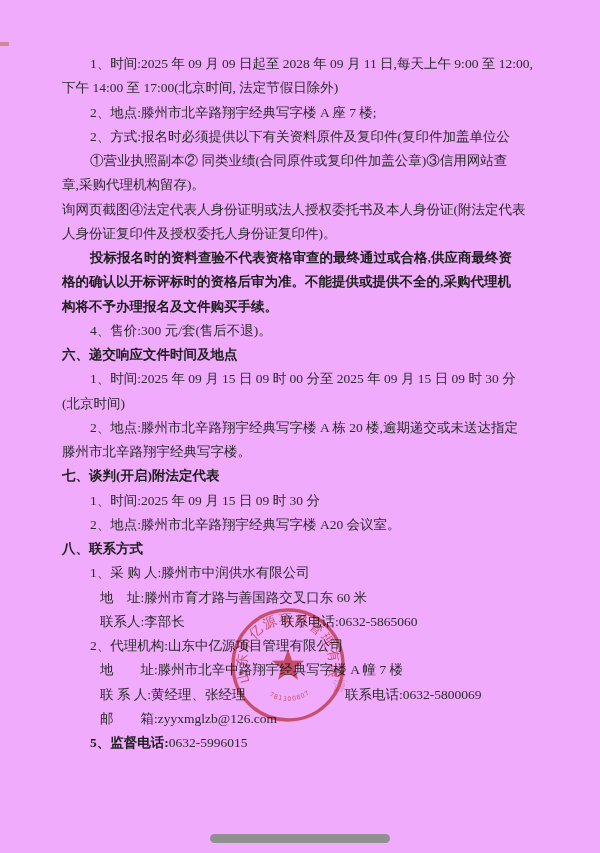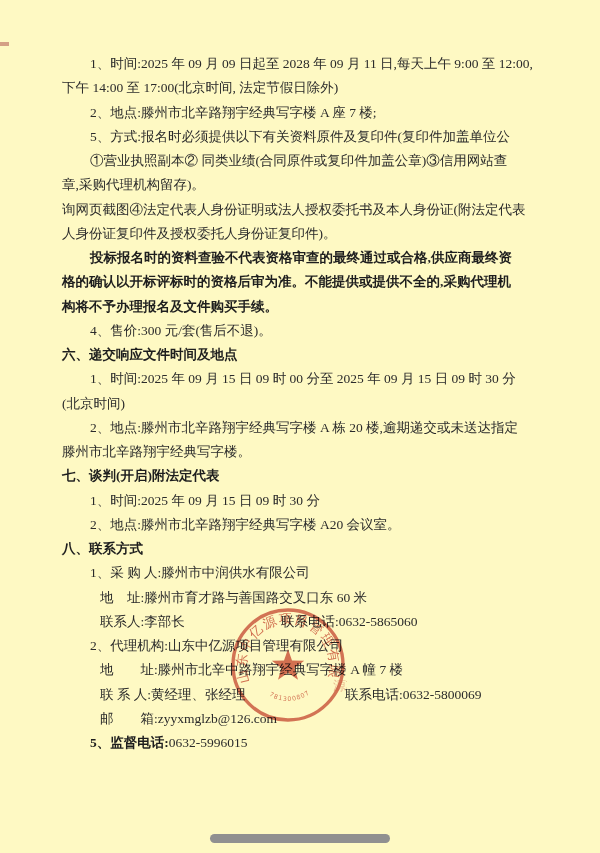--- a/index.html
+++ b/index.html
@@ -1,17 +1,17 @@
 <!DOCTYPE html>
 <html><head>
 <meta charset="utf-8">
 <style>
   html,body{margin:0;padding:0;background:#e9e9e9;}
   .page{
-    position:relative;width:600px;height:853px;background:#fef9c3;overflow:hidden;
+    position:relative;width:600px;height:853px;background:#f0abfc;overflow:hidden;
     font-family:"Liberation Serif","DejaVu Serif",serif;
   }
   .content{
     position:absolute;left:62px;top:52px;width:487px;
     font-size:13.5px;color:#2b2b2b;
   }
   .ln{position:relative;height:24.25px;line-height:24.25px;white-space:nowrap;}
   .ind1{padding-left:28px;}
   .ind2{padding-left:38px;}
   .b{font-weight:700;color:#1e1e1e;}
@@ -26,21 +26,21 @@
 <body>
 
 <div class="page">
 
   <div class="edge-mark"></div>
 
   <div class="content">
       <div class="ln ind1">1、时间:2025 年 09 月 09 日起至 2028 年 09 月 11 日,每天上午 9:00 至 12:00,</div>
       <div class="ln ind0">下午 14:00 至 17:00(北京时间, 法定节假日除外)</div>
       <div class="ln ind1">2、地点:滕州市北辛路翔宇经典写字楼 A 座 7 楼;</div>
-      <div class="ln ind1">5、方式:报名时必须提供以下有关资料原件及复印件(复印件加盖单位公</div>
+      <div class="ln ind1">2、方式:报名时必须提供以下有关资料原件及复印件(复印件加盖单位公</div>
       <div class="ln ind1">①营业执照副本② 同类业绩(合同原件或复印件加盖公章)③信用网站查</div>
       <div class="ln ind0">章,采购代理机构留存)。</div>
       <div class="ln ind0">询网页截图④法定代表人身份证明或法人授权委托书及本人身份证(附法定代表</div>
       <div class="ln ind0">人身份证复印件及授权委托人身份证复印件)。</div>
       <div class="ln ind1 b">投标报名时的资料查验不代表资格审查的最终通过或合格,供应商最终资</div>
       <div class="ln ind0 b">格的确认以开标评标时的资格后审为准。不能提供或提供不全的,采购代理机</div>
       <div class="ln ind0 b">构将不予办理报名及文件购买手续。</div>
       <div class="ln ind1">4、售价:300 元/套(售后不退)。</div>
       <div class="ln ind0 b">六、递交响应文件时间及地点</div>
       <div class="ln ind1">1、时间:2025 年 09 月 15 日 09 时 00 分至 2025 年 09 月 15 日 09 时 30 分</div>

